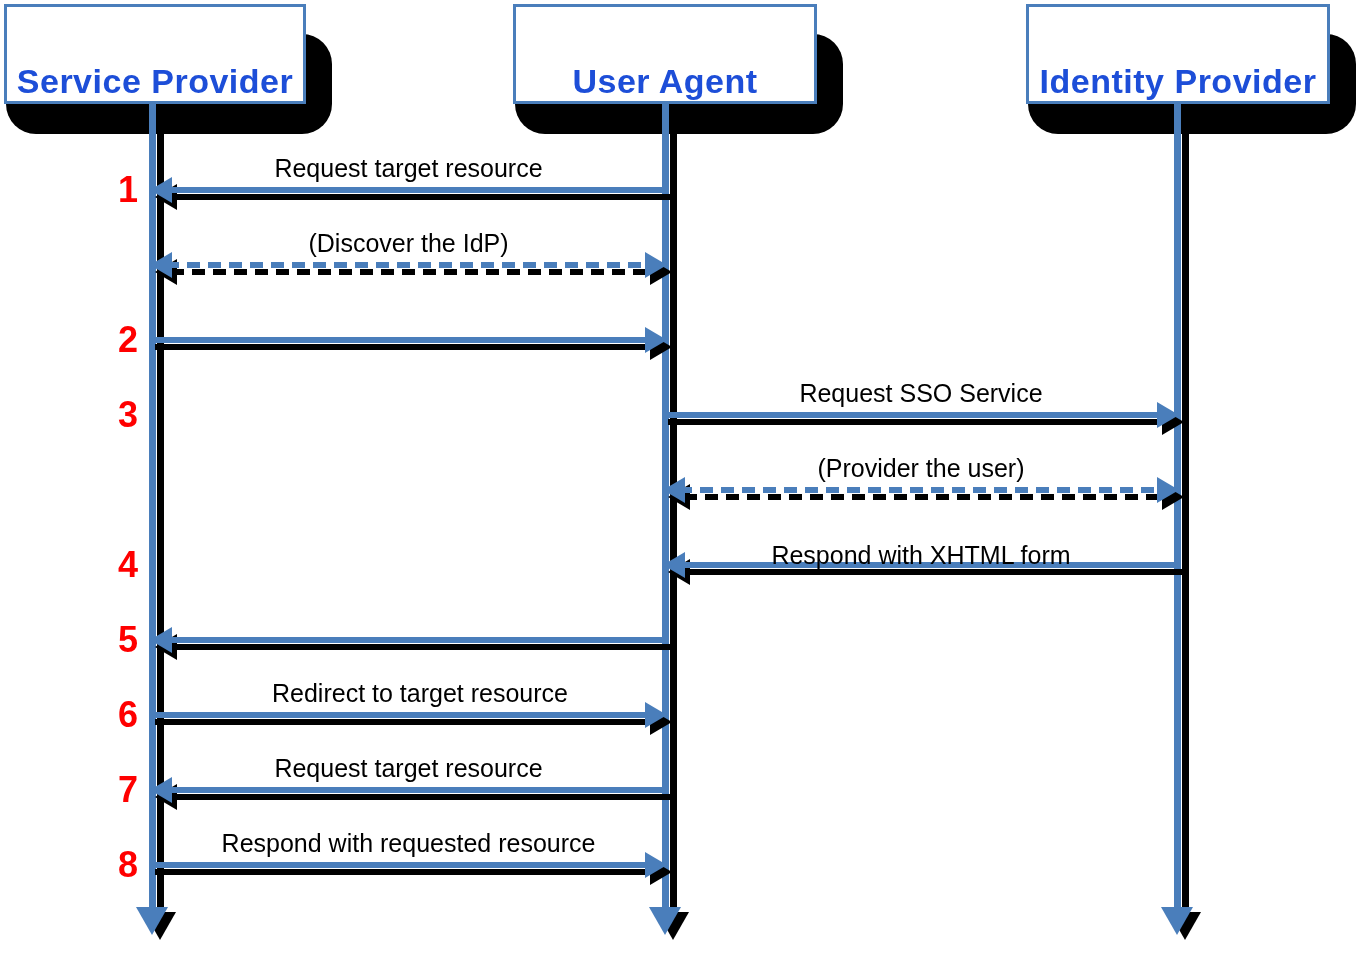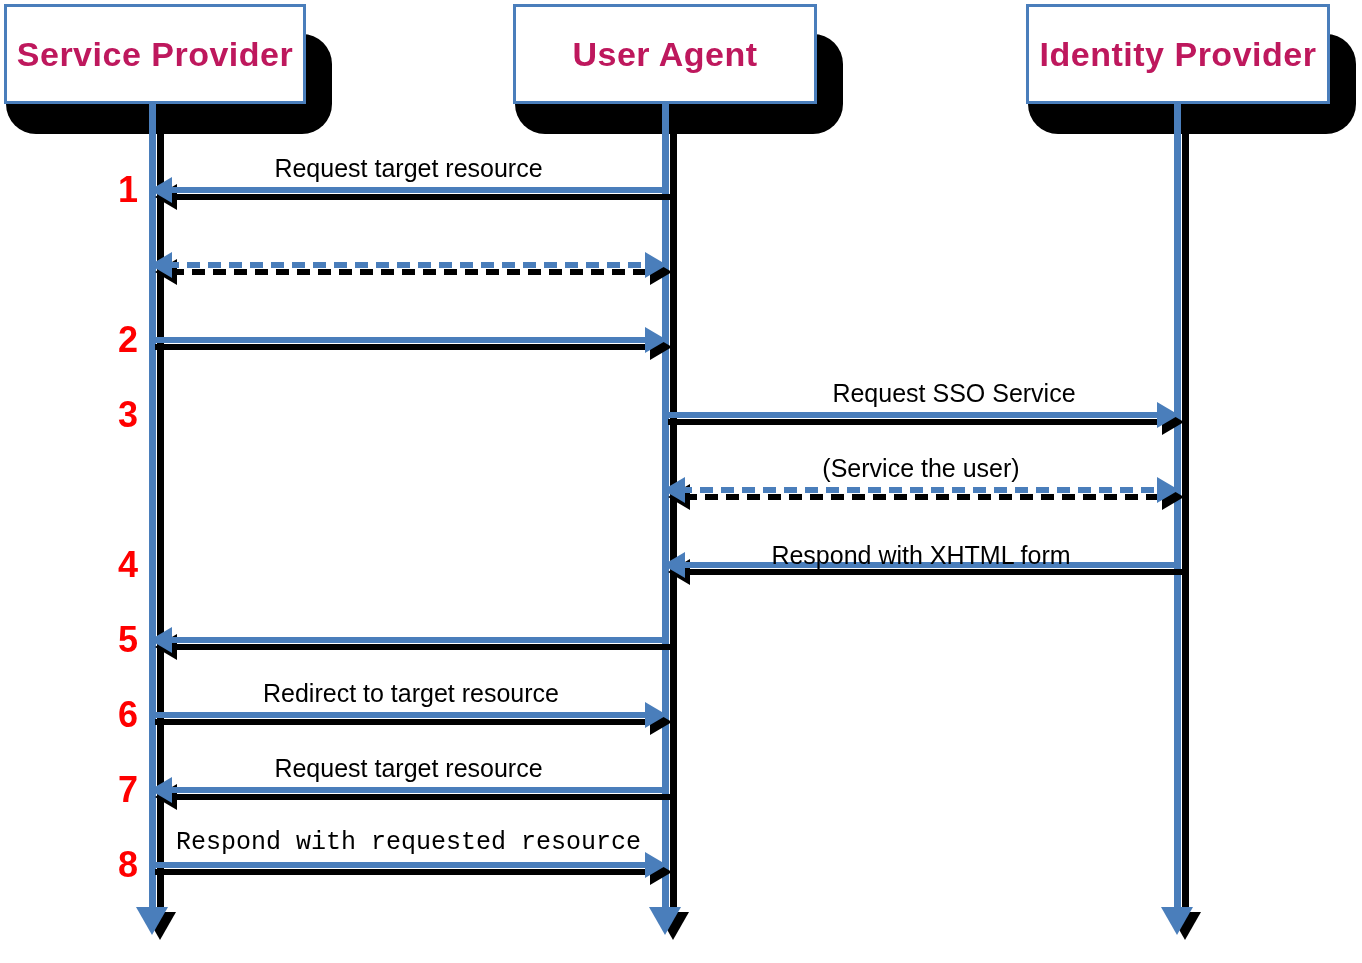--- a/index.html
+++ b/index.html
@@ -23,22 +23,22 @@
     position:absolute;
     background:var(--shadow);
     border-radius:30px;
     height:100px;
   }
   .actor-box{
     position:absolute;
     height:100px;
     background:#ffffff;
     border:3px solid var(--blue);
-    display:flex;align-items:center;justify-content:center;
-    font-size:34px;font-weight:bold;color:#be185d;
+    display:flex;align-items:flex-end;justify-content:center;
+    font-size:34px;font-weight:bold;color:#1d4ed8;
     z-index:2;
     letter-spacing:0.5px;
   }
   .shadow-sp{left:6px;top:34px;width:326px;}
   .box-sp{left:4px;top:4px;width:302px;}
   .shadow-ua{left:515px;top:34px;width:328px;}
   .box-ua{left:513px;top:4px;width:304px;}
   .shadow-idp{left:1028px;top:34px;width:328px;}
   .box-idp{left:1026px;top:4px;width:304px;}
 
@@ -154,61 +154,62 @@
         <div class="msg-line" style="left: 16px; right: 0px;"></div>
         <div class="head-left"></div>
       </div>
       <div class="msg-label" style="left: 408.5px; top: 152px;">Request target resource</div>
       <div class="msg-num" style="left: 94px; top: 165px;">1</div>
       <div class="msg-arrow" style="left: 150px; top: 252px; width: 517px;">
         <div class="msg-line dashed" style="left: 16px; right: 16px;"></div>
         <div class="head-left"></div>
         <div class="head-right"></div>
       </div>
+      <div class="msg-label" style="left: 408.5px; top: 227px;">(Discover the IdP)</div>
       <div class="msg-arrow" style="left: 150px; top: 327px; width: 517px;">
         <div class="msg-line" style="left: 0px; right: 16px;"></div>
         <div class="head-right"></div>
       </div>
       <div class="msg-num" style="left: 94px; top: 315px;">2</div>
       <div class="msg-arrow" style="left: 663px; top: 402px; width: 516px;">
         <div class="msg-line" style="left: 0px; right: 16px;"></div>
         <div class="head-right"></div>
       </div>
-      <div class="msg-label" style="left: 921px; top: 377px; margin-left: 33px;">Request SSO Service</div>
+      <div class="msg-label" style="left: 921px; top: 377px;">Request SSO Service</div>
       <div class="msg-num" style="left: 94px; top: 390px;">3</div>
       <div class="msg-arrow" style="left: 663px; top: 477px; width: 516px;">
         <div class="msg-line dashed" style="left: 16px; right: 16px;"></div>
         <div class="head-left"></div>
         <div class="head-right"></div>
       </div>
-      <div class="msg-label" style="left: 921px; top: 452px;">(Service the user)</div>
+      <div class="msg-label" style="left: 921px; top: 452px;">(Provider the user)</div>
       <div class="msg-arrow" style="left: 663px; top: 552px; width: 516px;">
         <div class="msg-line" style="left: 16px; right: 0px;"></div>
         <div class="head-left"></div>
       </div>
       <div class="msg-label" style="left: 921px; top: 527px; margin-top: 12px;">Respond with XHTML form</div>
       <div class="msg-num" style="left: 94px; top: 540px;">4</div>
       <div class="msg-arrow" style="left: 150px; top: 627px; width: 517px;">
         <div class="msg-line" style="left: 16px; right: 0px;"></div>
         <div class="head-left"></div>
       </div>
       <div class="msg-num" style="left: 94px; top: 615px;">5</div>
       <div class="msg-arrow" style="left: 150px; top: 702px; width: 517px;">
         <div class="msg-line" style="left: 0px; right: 16px;"></div>
         <div class="head-right"></div>
       </div>
-      <div class="msg-label" style="left: 411px; top: 677px;">Redirect to target resource</div>
+      <div class="msg-label" style="left: 420px; top: 677px;">Redirect to target resource</div>
       <div class="msg-num" style="left: 94px; top: 690px;">6</div>
       <div class="msg-arrow" style="left: 150px; top: 777px; width: 517px;">
         <div class="msg-line" style="left: 16px; right: 0px;"></div>
         <div class="head-left"></div>
       </div>
       <div class="msg-label" style="left: 408.5px; top: 752px;">Request target resource</div>
       <div class="msg-num" style="left: 94px; top: 765px;">7</div>
       <div class="msg-arrow" style="left: 150px; top: 852px; width: 517px;">
         <div class="msg-line" style="left: 0px; right: 16px;"></div>
         <div class="head-right"></div>
       </div>
-      <div class="msg-label" style="left: 408.5px; top: 827px; font-family: Liberation Mono, monospace;">Respond with requested resource</div>
+      <div class="msg-label" style="left: 408.5px; top: 827px;">Respond with requested resource</div>
       <div class="msg-num" style="left: 94px; top: 840px;">8</div>
     </div>
 
 </div>
 
 </body></html>

